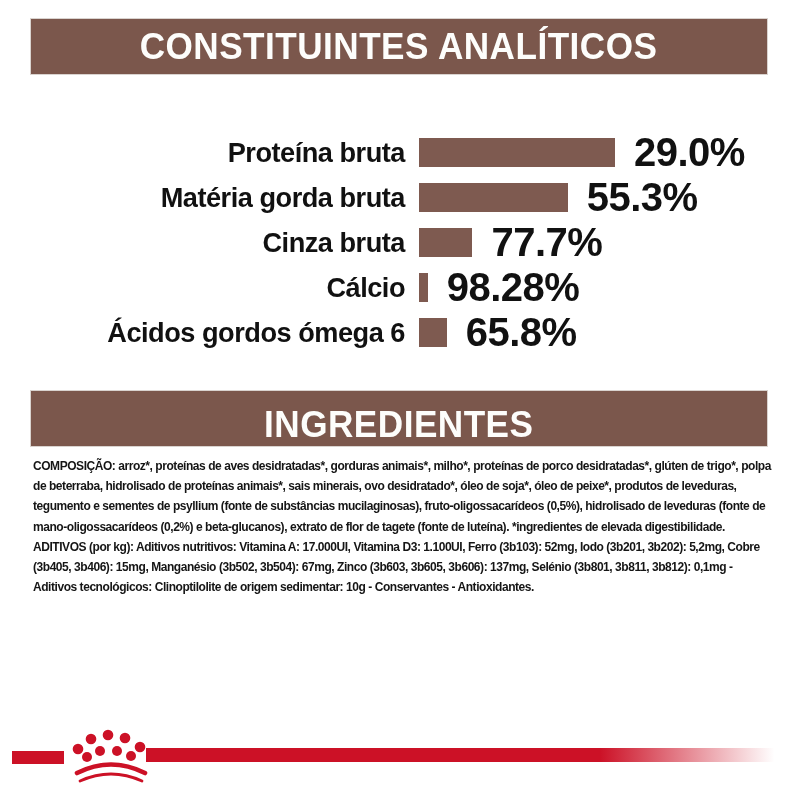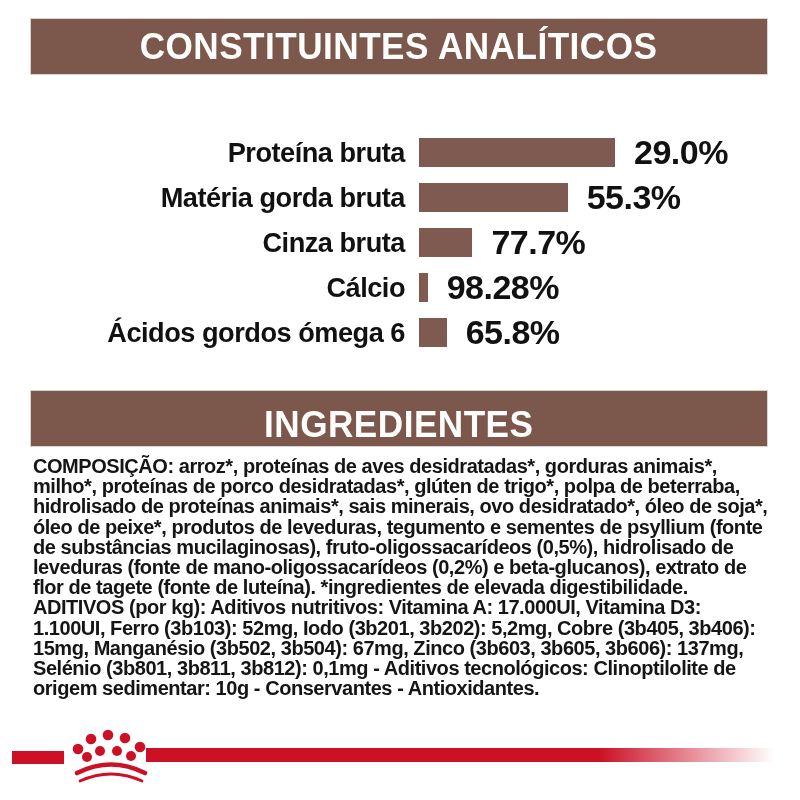--- a/index.html
+++ b/index.html
@@ -23,25 +23,25 @@
   .chart-row{height:45px;display:flex;align-items:center;}
   .chart-label{
     width:405px;text-align:right;font-weight:bold;font-size:28px;
     letter-spacing:-.5px;white-space:nowrap;flex:0 0 405px;
     transform-origin:right center;transform:scaleX(.97);
   }
   .chart-bar{
     height:29px;background:var(--bar,#7e5a50);margin-left:14px;flex:0 0 auto;
   }
   .chart-value{
-    font-weight:bold;font-size:34px;margin-left:19px;letter-spacing:-.5px;white-space:nowrap;
+    font-weight:bold;font-size:40px;margin-left:19px;letter-spacing:-.5px;white-space:nowrap;
   }
   .bodytext{
     position:absolute;left:33px;top:456px;width:738px;
-    font-size:20px;font-weight:bold;line-height:20.2px;letter-spacing:-.45px;
+    font-size:12px;font-weight:bold;line-height:20.2px;letter-spacing:-.45px;
     color:#151515;text-align:left;
   }
   .bodytext p{margin:0;}
   .footer-left-bar{
     position:absolute;left:12px;top:751px;width:52px;height:13px;
     background:var(--red,#cc1126);
   }
   .footer-right-bar{
     position:absolute;left:146px;top:748px;width:648px;height:14px;
     background:linear-gradient(to right,var(--red,#cc1126) 0%,var(--red,#cc1126) 70%,rgba(204,17,38,0) 97%);

